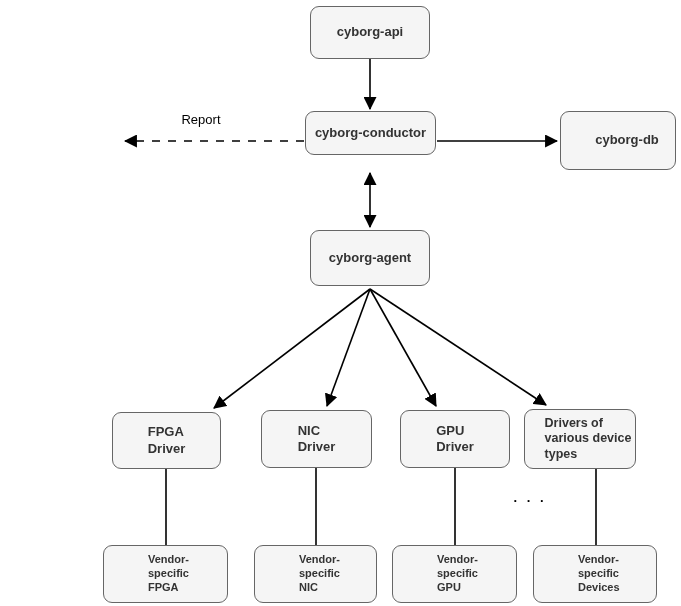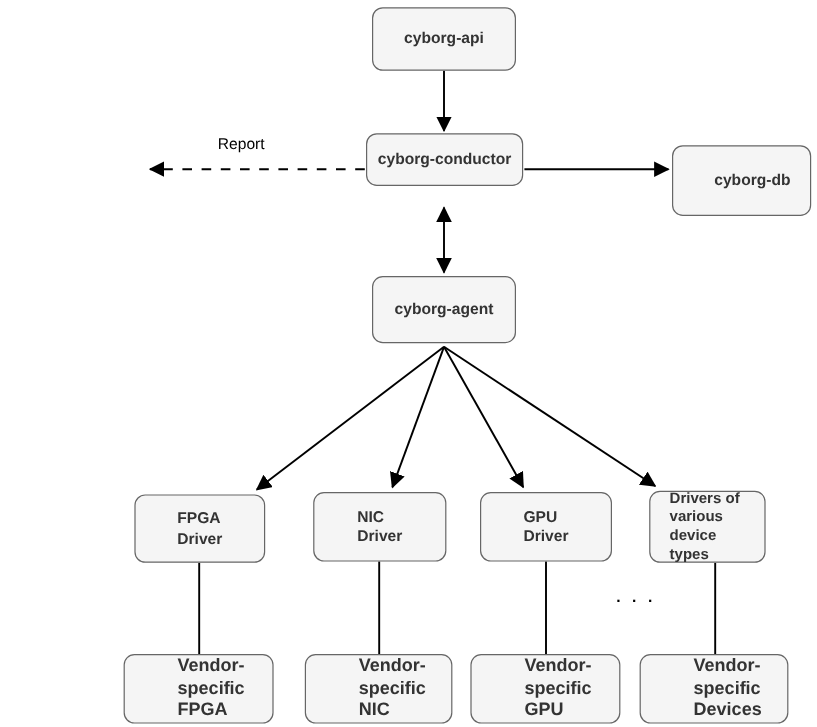--- a/index.html
+++ b/index.html
@@ -43,21 +43,21 @@
     border-radius: 9px;
     display: flex;
     align-items: center;
     justify-content: center;
     color: var(--node-text);
     font-weight: bold;
     font-size: 13px;
     line-height: 1.25;
   }
   .node-label { white-space: pre-line; }
-  .node.vendor { font-size: 15px; padding-left: 44px; }
+  .node.vendor { font-size: 11px; padding-left: 44px; }
   .node.small-text { font-size: 12.5px; }
   .edge-label {
     position: absolute;
     color: var(--edge);
     font-weight: normal;
     font-size: 13px;
     text-align: center;
   }
   .ellipsis {
     position: absolute;
@@ -101,21 +101,21 @@
 
   <div class="node" style="left:310px; top:6px; width:120px; height:53px;">
     <span class="node-label">cyborg-api</span>
   </div>
 
 
   <div class="node" style="left:305px; top:111px; width:131px; height:44px;">
     <span class="node-label">cyborg-conductor</span>
   </div>
 
-  <div class="node" style="left:560px; top:121px; width:116px; height:59px;padding-left:18px;">
+  <div class="node" style="left:560px; top:111px; width:116px; height:59px;padding-left:18px;">
     <span class="node-label">cyborg-db</span>
   </div>
 
   <div class="node" style="left:310px; top:230px; width:120px; height:56px;">
     <span class="node-label">cyborg-agent</span>
   </div>
 
   <div class="node" style="left:112px; top:412px; width:109px; height:57px;">
     <span class="node-label">FPGA
 Driver</span>
@@ -124,21 +124,21 @@
   <div class="node" style="left:261px; top:410px; width:111px; height:58px;">
     <span class="node-label">NIC
 Driver</span>
   </div>
 
   <div class="node" style="left:400px; top:410px; width:110px; height:58px;">
     <span class="node-label">GPU
 Driver</span>
   </div>
 
-  <div class="node small-text" style="left:541px; top:409px; width:97px; height:60px;padding-left:16px;">
+  <div class="node small-text" style="left:524px; top:409px; width:112px; height:60px;padding-left:16px;">
     <span class="node-label">Drivers of
 various device
 types</span>
   </div>
 
   <div class="node vendor" style="left:103px; top:545px; width:125px; height:58px;">
     <span class="node-label">Vendor-specific
 FPGA</span>
   </div>
 

